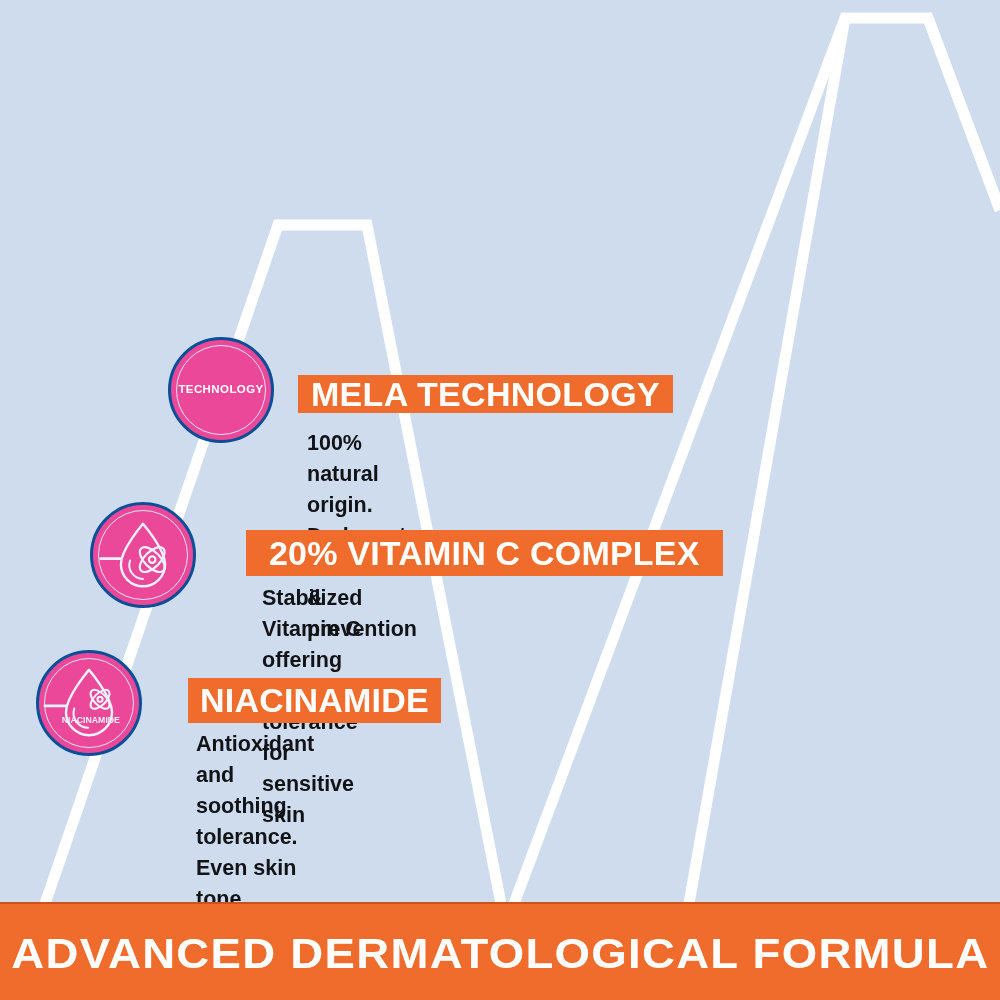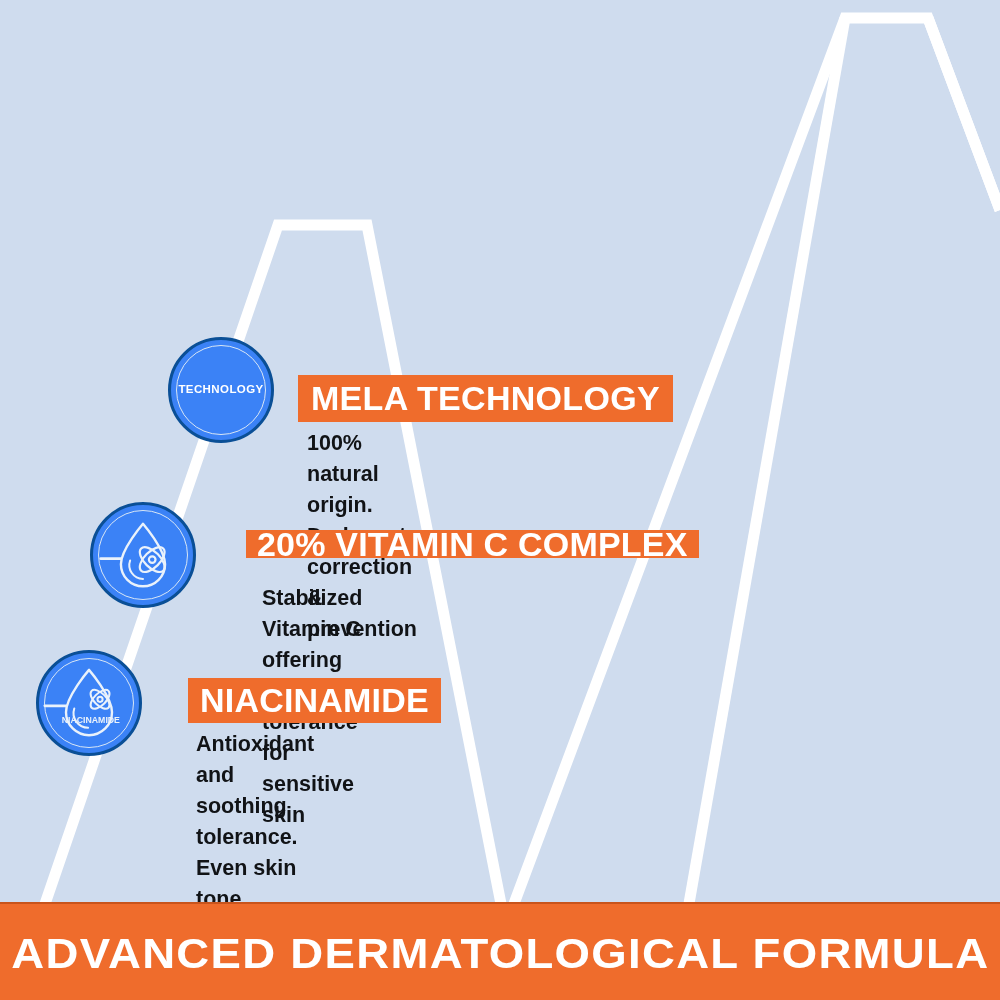--- a/index.html
+++ b/index.html
@@ -21,21 +21,21 @@
   }
 
   
   .feature{
     position:absolute;
     display:block;
   }
   .badge{
     position:absolute;
     border-radius:50%;
-    background:#3b82f6;
+    background:#ec4899;
     border:3px solid #0a4f96;
     box-sizing:border-box;
     display:flex;
     align-items:center;
     justify-content:center;
   }
   .badge .ring{
     position:absolute;
     left:5px;top:5px;right:5px;bottom:5px;
     border:1.5px solid #d8e6f5;
@@ -106,21 +106,21 @@
     </g>
   </svg>
 
   <div class="feature">
 
     <div class="badge" style="left:168px;top:337px;width:106px;height:106px;">
       <span class="ring"></span>
       <span class="badge-label" style="font-size:11.5px;">TECHNOLOGY</span>
     </div>
 
-    <div class="tag" style="left:298px;top:375px;height:47px;padding:0 13px;font-size:34px;letter-spacing:.3px;">
+    <div class="tag" style="left:298px;top:375px;height:38px;padding:0 13px;font-size:34px;letter-spacing:.3px;">
       <span>MELA TECHNOLOGY</span>
     </div>
 
     <div class="desc" style="left:307px;top:428px;font-size:21.5px;line-height:31px;">100% natural origin. Dark spot correction
 &amp; prevention</div>
   </div>
 
   <div class="feature">
 
     <div class="badge" style="left:90px;top:502px;width:106px;height:106px;">
@@ -136,21 +136,21 @@
         </g>
 
         <g transform="translate(60,55)" fill="none" stroke="#eaf2fb" stroke-width="2.4">
           <ellipse cx="0" cy="0" rx="17" ry="8.5" transform="rotate(45)"></ellipse>
           <ellipse cx="0" cy="0" rx="17" ry="8.5" transform="rotate(-45)"></ellipse>
           <circle cx="0" cy="0" r="3.6"></circle>
         </g>
       </svg>
     </div>
 
-    <div class="tag" style="left:246px;top:530px;height:28px;padding:0 11px;font-size:34px;letter-spacing:.2px;">
+    <div class="tag" style="left:246px;top:530px;height:46px;padding:0 23px;font-size:34px;letter-spacing:.2px;">
       <span>20% VITAMIN C COMPLEX</span>
     </div>
 
     <div class="desc" style="left:262px;top:583px;font-size:21.5px;line-height:31px;">Stabilized Vitamin C offering high tolerance
 for sensitive skin</div>
   </div>
 
   <div class="feature">
 
     <div class="badge" style="left:36px;top:650px;width:106px;height:106px;">

